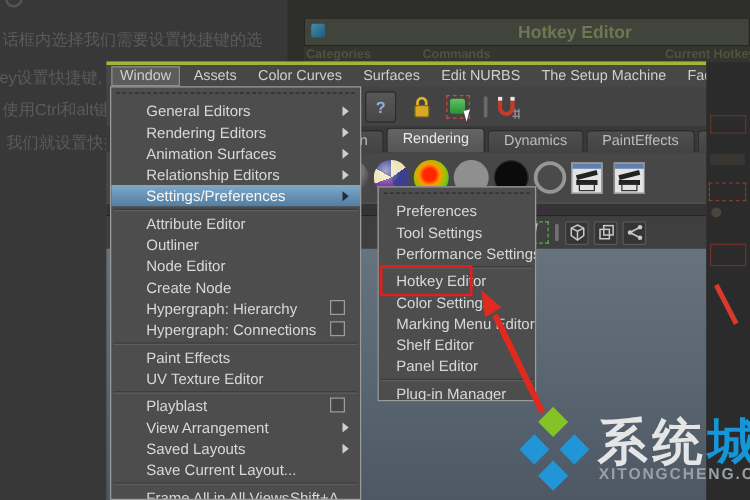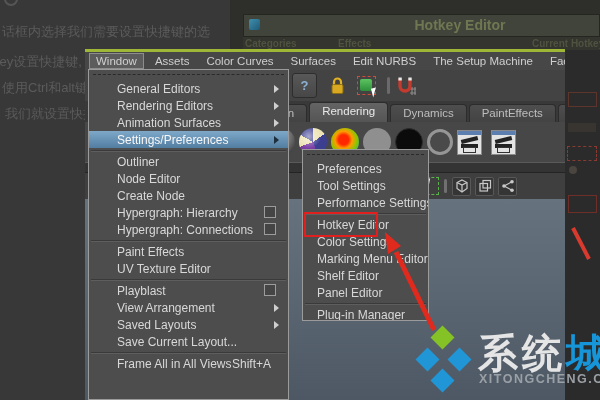--- a/index.html
+++ b/index.html
@@ -107,21 +107,21 @@
     <div class="ln" style="left:2px;top:79px;">使用Ctrl和alt键,</div>
     <div class="ln" style="left:5px;top:105px;">我们就设置快捷</div>
   </div>
 
   <div class="dimwin">
     <div class="tbar"></div>
     <div class="appicon"></div>
     <div class="title">Hotkey Editor</div>
     <div class="cols">
       <span class="col" style="left:2px;">Categories</span>
-      <span class="col" style="left:95px;">Effects</span>
+      <span class="col" style="left:95px;">Commands</span>
       <span class="col" style="left:289px;">Current Hotkeys</span>
     </div>
   </div>
 
   <div class="rightcol">
     <div class="b1"></div>
     <div class="b2"></div>
     <div class="b3"></div>
     <div class="b4"></div>
     <div class="b5"></div>
@@ -283,25 +283,32 @@
         <span class="subarrow"></span>
       </div>
     <div class="mrow">
         <span>Rendering Editors</span>
         <span class="subarrow"></span>
       </div>
     <div class="mrow">
         <span>Animation Surfaces</span>
         <span class="subarrow"></span>
       </div>
+    <div class="mrow">
+        <span>Relationship Editors</span>
+        <span class="subarrow"></span>
+      </div>
     <div class="mrow hl">
         <span>Settings/Preferences</span>
         <span class="subarrow"></span>
       </div>
     <div class="msep"></div>
+    <div class="mrow">
+        <span>Attribute Editor</span>
+      </div>
     <div class="mrow">
         <span>Outliner</span>
       </div>
     <div class="mrow">
         <span>Node Editor</span>
       </div>
     <div class="mrow">
         <span>Create Node</span>
       </div>
     <div class="mrow">

